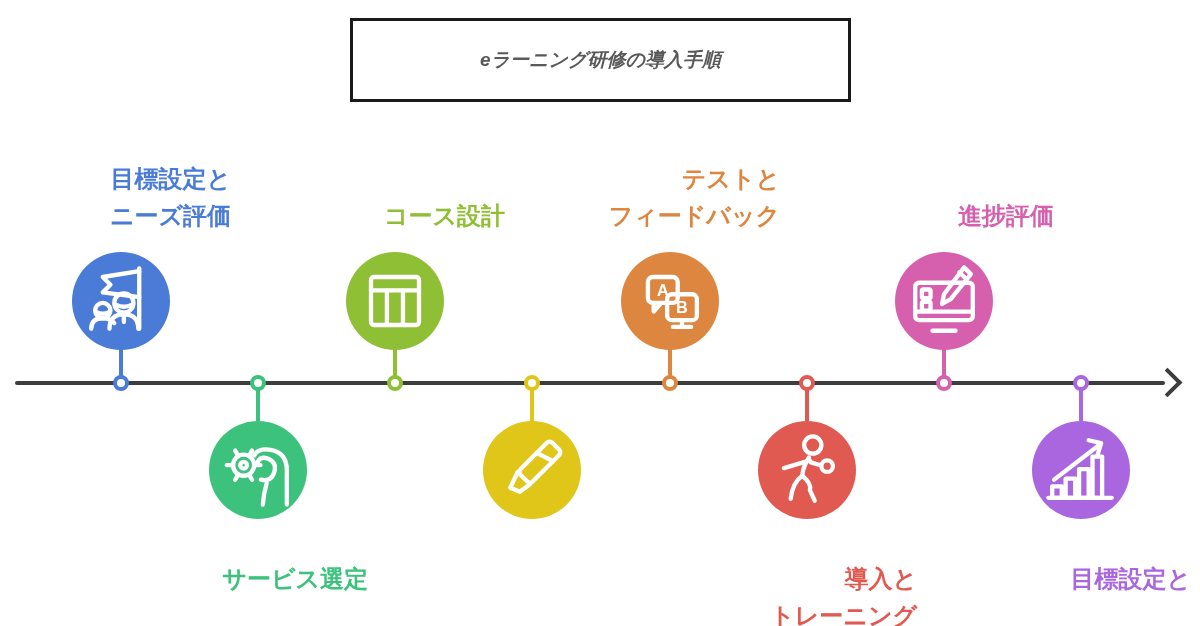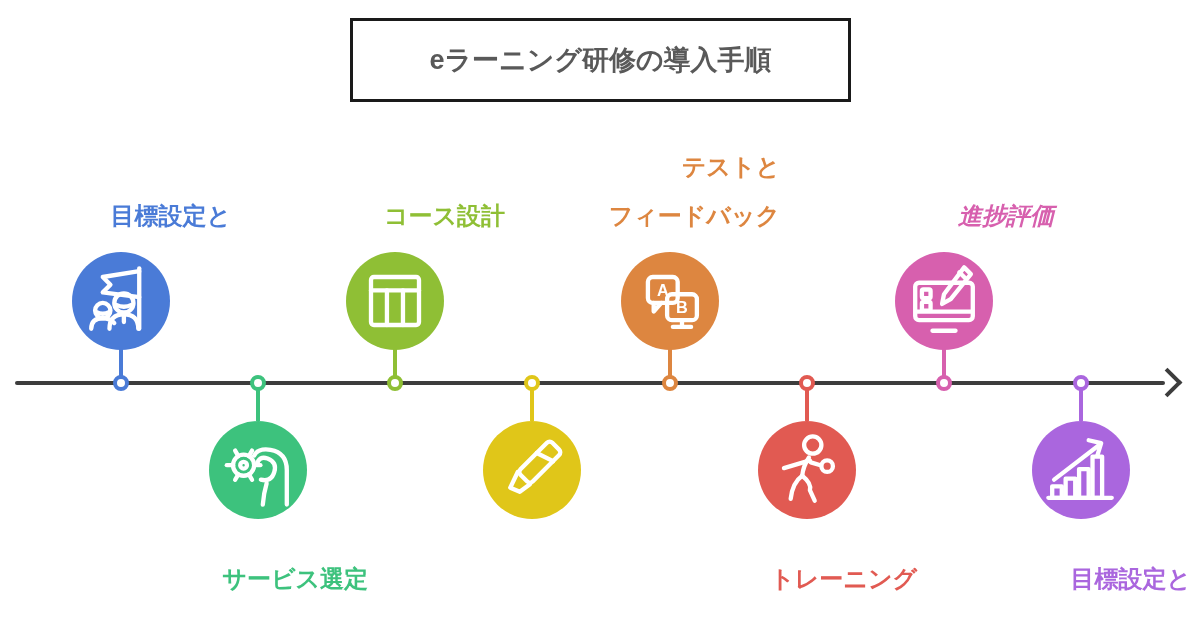--- a/index.html
+++ b/index.html
@@ -5,21 +5,21 @@
   html,body{margin:0;padding:0;background:#fff;}
   .canvas{
     position:relative;width:1200px;height:626px;background:#fff;overflow:hidden;
     font-family:"Liberation Sans","DejaVu Sans",sans-serif;
   }
   .title-box{
     position:absolute;left:350px;top:18px;width:501px;height:84px;
     border:3px solid #1a1a1a;box-sizing:border-box;background:#fff;
     display:flex;align-items:center;justify-content:center;
   }
-  .title-text{font-size:27px;font-weight:bold;color:#595959;}
+  .title-text{font-size:19px;font-weight:bold;color:#595959;font-style:italic;}
   .timeline-line{
     position:absolute;left:15px;top:381px;width:1150px;height:4px;
     background:#3d3d3d;border-radius:2px;z-index:1;
   }
   .arrow-head{
     position:absolute;left:1157px;top:372px;width:21px;height:21px;
     border-top:4px solid #3d3d3d;border-right:4px solid #3d3d3d;
     transform:rotate(45deg);box-sizing:border-box;z-index:1;
   }
   .step{position:absolute;top:0;width:220px;height:626px;}
@@ -54,20 +54,21 @@
   <div class="title-box" style="border-color: rgb(26, 26, 26);">
     <div class="title-text" style="color: rgb(89, 89, 89);">eラーニング研修の導入手順</div>
   </div>
 
   <div class="timeline-line" style="background-color: rgb(61, 61, 61);"></div>
   <div class="arrow-head" style="border-color: rgb(61, 61, 61);"></div>
 
   <div class="step above" style="left:11px">
     <div class="step-label" style="color: rgb(74, 123, 215);">
       <span>目標設定と</span>
+      <span>ニーズ評価</span>
     </div>
     <div class="icon-circle" style="background-color: rgb(74, 123, 215);">
       <svg class="icon-svg" width="96" height="96" viewBox="0 0 100 100">
         <path d="M69 16 V79"></path>
         <path d="M69 19 L31 25 L39 33 L31 41 L69 46"></path>
         <circle cx="53" cy="52" r="10"></circle>
         <path d="M45 54 Q53 58 61 54"></path>
         <path d="M38 79 Q38 64 53 64 Q68 64 68 79"></path>
         <path d="M53 66 V72"></path>
         <circle cx="31" cy="60" r="8"></circle>
@@ -128,60 +129,61 @@
           <path d="M41 34 L59 28"></path>
           <path d="M41 62 L47 79 L57 75 L59 62"></path>
         </g>
       </svg>
     </div>
     <div class="connector" style="background-color: rgb(224, 198, 25);"></div>
     <div class="dot" style="border-color: rgb(224, 198, 25);"></div>
   </div>
 
   <div class="step above" style="left:560px">
-    <div class="step-label" style="color: rgb(221, 134, 64); gap: 12px;">
+    <div class="step-label" style="color: rgb(221, 134, 64);">
       <span>テストと</span>
       <span>フィードバック</span>
     </div>
     <div class="icon-circle" style="background-color: rgb(221, 134, 64);">
       <svg class="icon-svg" width="96" height="96" viewBox="0 0 100 100">
         <rect x="27" y="25" width="31" height="27" rx="5"></rect>
         <path d="M33 52 V61 L41 52"></path>
         <text x="42.5" y="45">A</text>
         <rect x="47" y="43" width="31" height="27" rx="5"></rect>
         <path d="M62.5 70 V77"></path>
           <path d="M53 77 H72"></path>
         <text x="62.5" y="63">B</text>
       </svg>
     </div>
     <div class="connector" style="background-color: rgb(221, 134, 64);"></div>
     <div class="dot" style="border-color: rgb(221, 134, 64);"></div>
   </div>
 
   <div class="step below" style="left:697px">
     <div class="step-label" style="color: rgb(225, 90, 82);">
+      <span>導入と</span>
       <span>トレーニング</span>
     </div>
     <div class="icon-circle" style="background-color: rgb(225, 90, 82);">
       <svg class="icon-svg" width="96" height="96" viewBox="0 0 100 100">
         <circle cx="56" cy="24" r="9"></circle>
         <path d="M52 37 Q46 46 45 56"></path>
         <path d="M53 40 L26 48"></path>
         <path d="M54 42 L64 45"></path>
         <circle cx="71" cy="46" r="6"></circle>
         <path d="M45 56 Q35 63 33 80"></path>
         <path d="M45 56 Q55 64 53 71 L58 82"></path>
       </svg>
     </div>
     <div class="connector" style="background-color: rgb(225, 90, 82);"></div>
     <div class="dot" style="border-color: rgb(225, 90, 82);"></div>
   </div>
 
   <div class="step above" style="left:834px">
-    <div class="step-label" style="color: rgb(215, 96, 174); font-style: italic;">
+    <div class="step-label" style="color: rgb(215, 96, 174);">
       <span>進捗評価</span>
       <span></span>
     </div>
     <div class="icon-circle" style="background-color: rgb(215, 96, 174);">
       <svg class="icon-svg" width="96" height="96" viewBox="0 0 100 100">
         <rect x="20" y="31" width="60" height="39" rx="4"></rect>
         <path d="M22 61 H78"></path>
         <path d="M38 81 H62"></path>
         <rect x="27" y="38" width="9" height="9" rx="1.5"></rect>
         <rect x="27" y="51" width="9" height="9" rx="1.5"></rect>

